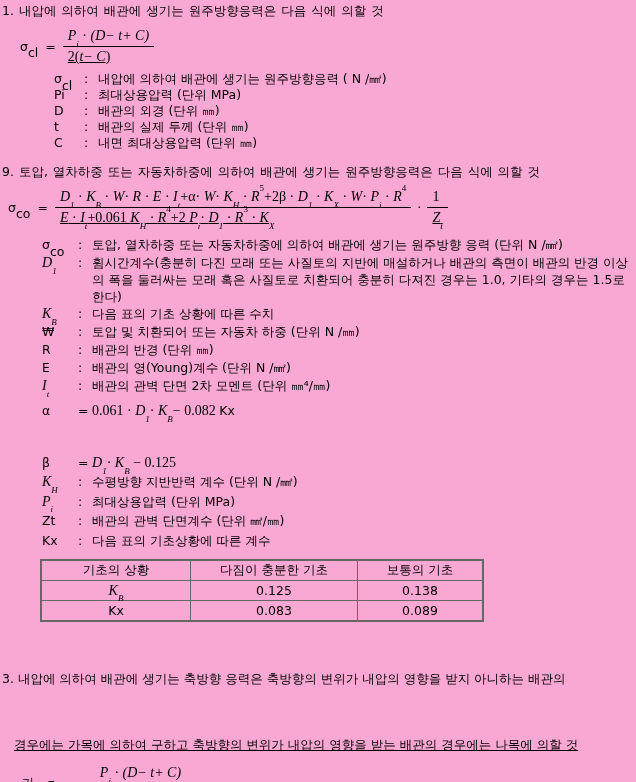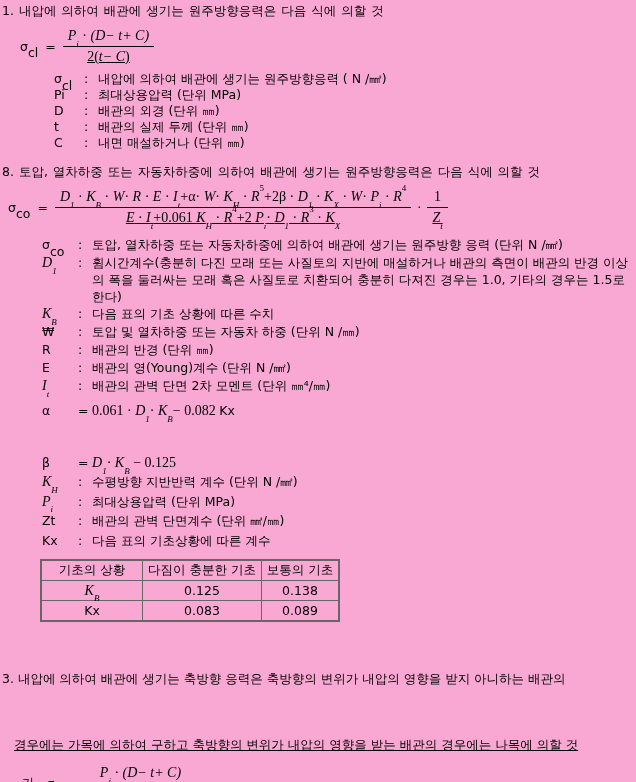--- a/index.html
+++ b/index.html
@@ -21,21 +21,21 @@
   sup{font-size:9px;line-height:0;position:relative;top:-4px;}
 
   
   .formula{display:flex;align-items:center;}
   .f1{margin:9px 0 6px 20px;}
   .f2{margin:9px 0 10px 8px;}
   .fga{margin:11px 0 0 22px;}
   .fna{margin:4px 0 0 22px;}
   .feq{margin:0 7px;font-size:12.5px;}
   .flabel{margin-right:8px;}
-  .frac{display:inline-block;text-align:center;vertical-align:middle;}
+  .frac{display:inline-block;vertical-align:middle;}
   .frac .num{display:block;border-bottom:1px solid #000;padding:0 5px 2px 5px;}
   .frac .den{display:block;padding:2px 5px 0 5px;text-decoration:underline;}
   .mult{margin:0 6px;font-size:13px;}
   .bigfrac .num,.bigfrac .den{white-space:nowrap;}
 
   
   .defs{margin-left:54px;}
   .defs2{margin-left:42px;}
   .def-row{display:flex;align-items:flex-start;line-height:16px;margin:0;}
   .defs2 .def-row{line-height:18px;}
@@ -44,21 +44,21 @@
   .def-row .sep{width:14px;flex:0 0 14px;text-align:left;}
   .def-row .txt{flex:1;}
   .def-row.tall .txt{line-height:17px;max-width:545px;}
   .eqrow{margin-top:7px;}
   .betarow{margin-top:34px;}
   .defs2b .def-row{line-height:19.5px;}
 
   
   .ftable{border-collapse:collapse;margin:9px 0 0 40px;}
   .ftable th,.ftable td{
-    border:1px solid #666;text-align:center;padding:1px 0;
+    border:1px solid #666;text-align:center;padding:1px 24px;
     font-weight:normal;font-size:12.5px;height:17px;
   }
   .ftable{border:2px solid #666;}
   .ftable .c0{width:100px;}
   .ftable .c1{width:118px;}
   .ftable .c2{width:76px;margin-top:44px;}
   .ftable .math{font-size:14px;}
 </style>
 </head>
 <body>
@@ -93,25 +93,25 @@
       <span class="txt">배관의 외경 (단위 ㎜)</span>
     </div>
     <div class="def-row">
       <span class="sym math"><span class="rm">t</span></span>
       <span class="sep">:</span>
       <span class="txt">배관의 실제 두께 (단위 ㎜)</span>
     </div>
     <div class="def-row">
       <span class="sym math"><span class="rm">C</span></span>
       <span class="sep">:</span>
-      <span class="txt">내면 매설하거나 (단위 ㎜)</span>
-    </div>
-  </div>
-
-  <div class="heading h2">8. 토압, 열차하중 또는 자동차하중에 의하여 배관에 생기는 원주방향응력은 다음 식에 의할 것</div>
+      <span class="txt">내면 최대상용압력 (단위 ㎜)</span>
+    </div>
+  </div>
+
+  <div class="heading h2">9. 토압, 열차하중 또는 자동차하중에 의하여 배관에 생기는 원주방향응력은 다음 식에 의할 것</div>
 
   <div class="formula f2">
     <span class="math lhs"><span class="rm">σ</span><sub class="rm">co</sub></span>
     <span class="feq">=</span>
     <span class="frac math bigfrac">
       <span class="num"><span class="it">D</span><sub class="it">1</sub><span> · </span><span class="it">K</span><sub class="it">B</sub><span> · </span><span class="it">W</span><span>· </span><span class="it">R</span><span> · </span><span class="it">E</span><span> · </span><span class="it">I</span><sub class="it">t</sub><span>+α· </span><span class="it">W</span><span>· </span><span class="it">K</span><sub class="it">H</sub><span> · </span><span class="it">R</span><sup>5</sup><span>+2β · </span><span class="it">D</span><sub class="it">1</sub><span> · </span><span class="it">K</span><sub class="it">X</sub><span> · </span><span class="it">W</span><span>· </span><span class="it">P</span><sub class="it">i</sub><span> · </span><span class="it">R</span><sup>4</sup></span>
       <span class="den"><span class="it">E</span><span> · </span><span class="it">I</span><sub class="it">t</sub><span>+0.061 </span><span class="it">K</span><sub class="it">H</sub><span> · </span><span class="it">R</span><sup>4</sup><span>+2 </span><span class="it">P</span><sub class="it">i</sub><span>· </span><span class="it">D</span><sub class="it">1</sub><span> · </span><span class="it">R</span><sup>3</sup><span> · </span><span class="it">K</span><sub class="it">X</sub></span>
     </span>
     <span class="mult">·</span>
     <span class="frac math">
@@ -132,21 +132,21 @@
       <span class="txt">휨시간계수(충분히 다진 모래 또는 사질토의 지반에 매설하거나 배관의 측면이 배관의 반경 이상의 폭을 둘러싸는 모래 혹은 사질토로 치환되어 충분히 다져진 경우는 1.0, 기타의 경우는 1.5로 한다)</span>
     </div>
     <div class="def-row">
       <span class="sym math"><span class="it">K</span><sub class="it">B</sub></span>
       <span class="sep">:</span>
       <span class="txt">다음 표의 기초 상황에 따른 수치</span>
     </div>
     <div class="def-row">
       <span class="sym math"><span class="rm">₩</span></span>
       <span class="sep">:</span>
-      <span class="txt">토압 및 열차하중 또는 자동차 하중 (단위 N /㎜)</span>
+      <span class="txt">토압 및 치환되어 또는 자동차 하중 (단위 N /㎜)</span>
     </div>
     <div class="def-row">
       <span class="sym math"><span class="rm">R</span></span>
       <span class="sep">:</span>
       <span class="txt">배관의 반경 (단위 ㎜)</span>
     </div>
     <div class="def-row">
       <span class="sym math"><span class="rm">E</span></span>
       <span class="sep">:</span>
       <span class="txt">배관의 영(Young)계수 (단위 N /㎟)</span>

